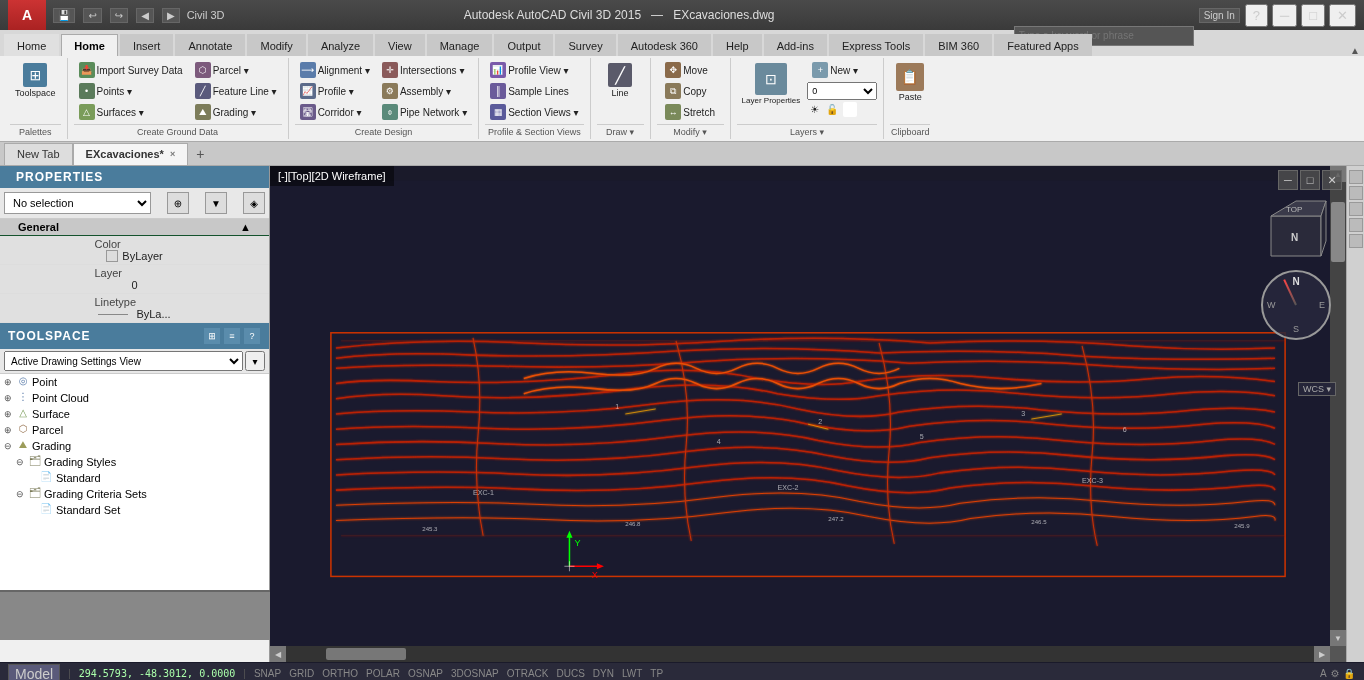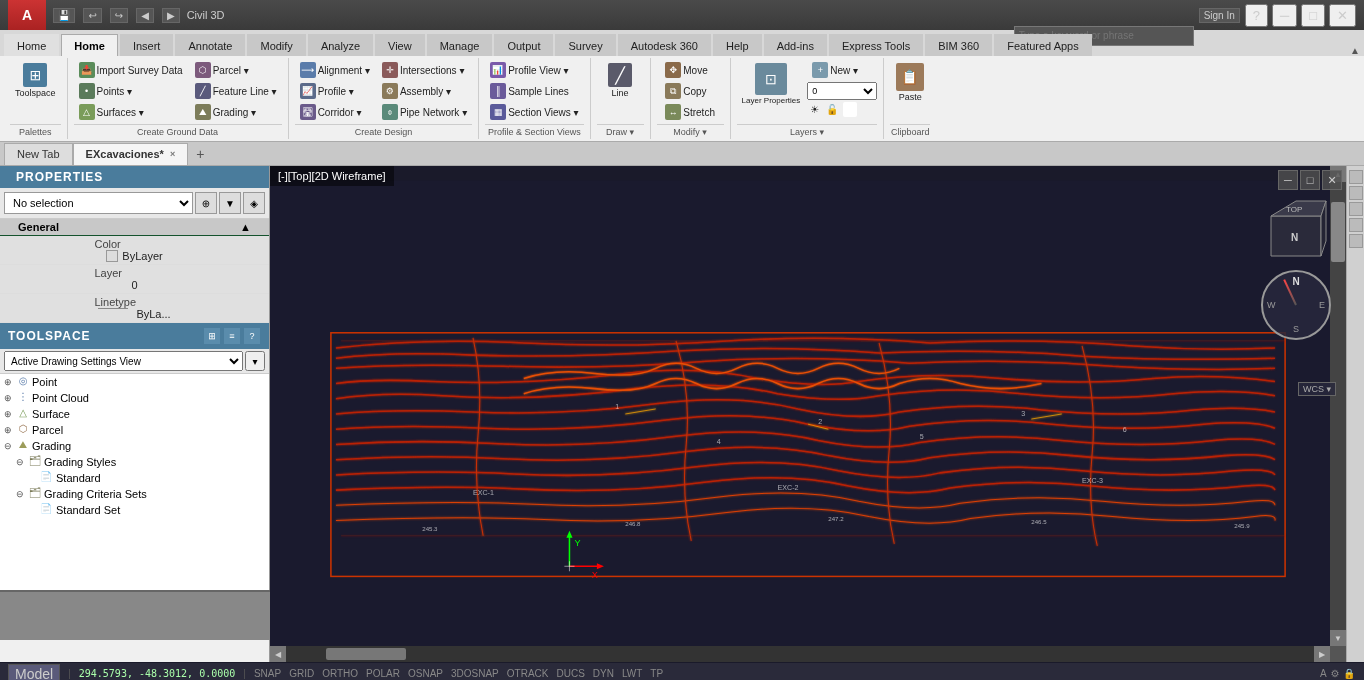--- a/index.html
+++ b/index.html
@@ -163,21 +163,21 @@
       color: white;
       padding: 4px 16px;
       font-size: 12px;
       font-weight: bold;
       letter-spacing: 1px;
     }
     #selection-row {
       display: flex;
       align-items: center;
       padding: 4px;
-      gap: 2px;
+      gap: 16px;
       border-bottom: 1px solid #ccc;
       background: #e8e8e8;
     }
     .sel-dropdown {
       flex: 1;
       background: white;
       border: 1px solid #999;
       padding: 2px 4px;
       font-size: 11px;
       height: 22px;
@@ -197,21 +197,21 @@
       border-bottom: 1px solid #14532d;
     }
     .prop-row {
       display: flex;
       padding: 2px 8px;
       border-bottom: 1px solid #ddd;
       align-items: center;
       flex-direction: column;
     }
     .prop-label { width: 80px; color: #444; font-size: 11px; }
-    .prop-value { flex: 1; color: #222; font-size: 11px; display: flex; align-items: flex-start; gap: 4px; }
+    .prop-value { flex: 1; color: #222; font-size: 11px; display: flex; align-items: center; gap: 4px; }
     .color-swatch { width: 12px; height: 12px; background: #ddd; border: 1px solid #999; }
 
     
     #toolspace-header {
       background: #4a7c9c;
       color: white;
       padding: 4px 8px;
       font-size: 12px;
       font-weight: bold;
       letter-spacing: 1px;
@@ -438,20 +438,25 @@
 
 <div id="title-bar">
   <div id="title-bar-left">
     <div id="app-btn">A</div>
     <button class="qat-btn">💾</button>
     <button class="qat-btn">↩</button>
     <button class="qat-btn">↪</button>
     <button class="qat-btn">◀</button>
     <button class="qat-btn">▶</button>
     <span style="color:#ccc;font-size:11px;">Civil 3D</span>
+  </div>
+  <div id="title-bar-center">
+    <span>Autodesk AutoCAD Civil 3D 2015</span>
+    &nbsp;&nbsp;—&nbsp;&nbsp;
+    <span>EXcavaciones.dwg</span>
   </div>
   <div id="title-bar-right">
     <input type="text" style="width: 180px; height: 20px; background: rgb(85, 85, 85); border: 1px solid rgb(119, 119, 119); color: rgb(221, 221, 221); font-size: 10px; padding: 0px 4px; margin-top: 41px;" placeholder="Type a keyword or phrase">
     <button class="qat-btn">Sign In</button>
     <button class="title-btn">?</button>
     <button class="title-btn">─</button>
     <button class="title-btn">□</button>
     <button class="title-btn close">✕</button>
   </div>
 </div>

